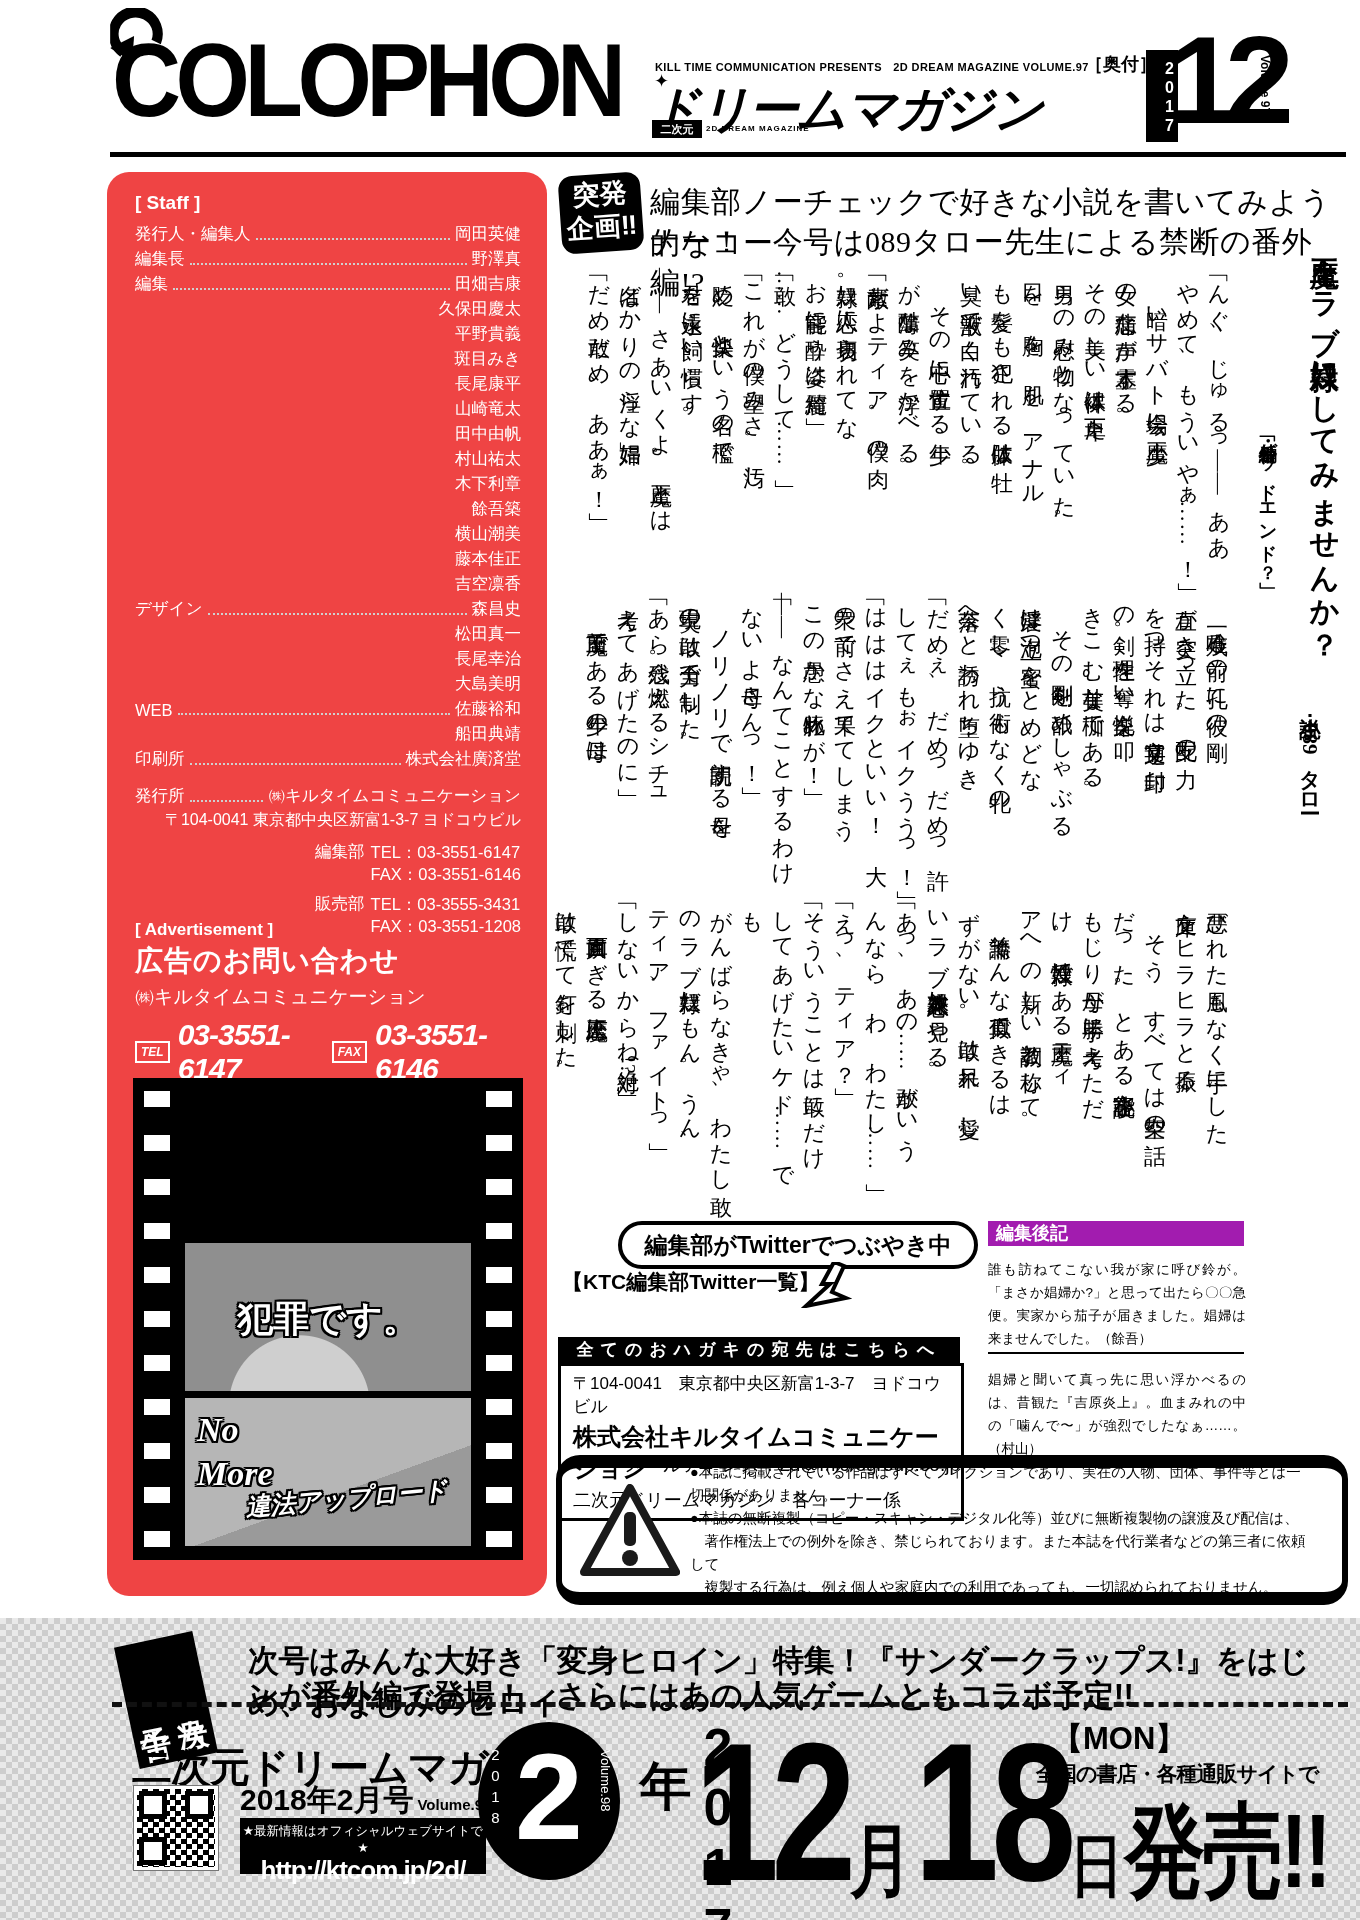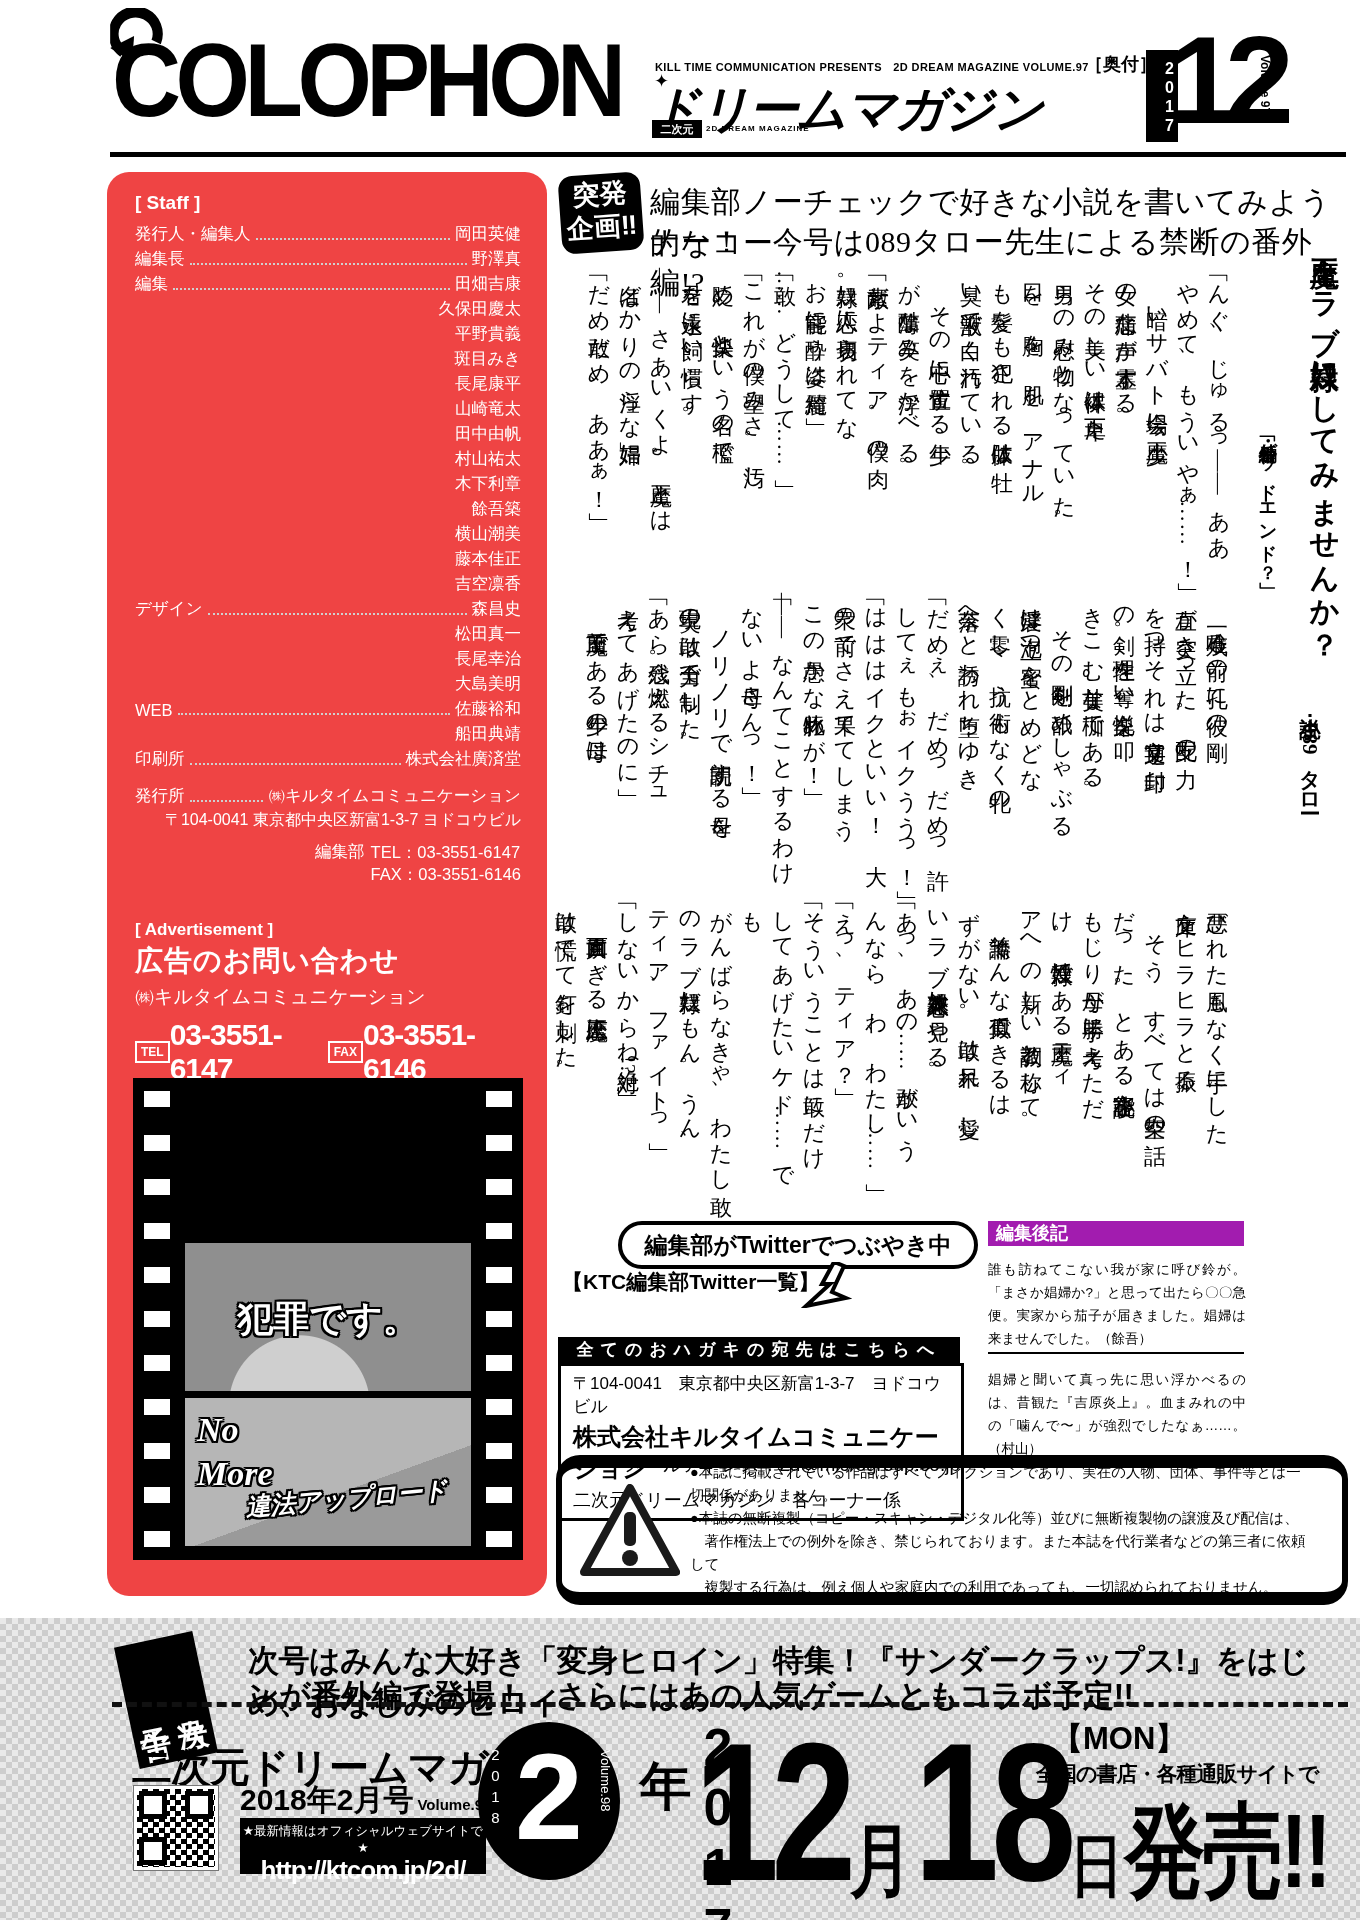--- a/index.html
+++ b/index.html
@@ -37,21 +37,21 @@
   .sname{white-space:nowrap;margin-left:auto;}
   .gap12{height:12px;}
   .addrline{text-align:right;font-size:16px;height:26px;line-height:26px;}
   .deptrow{display:flex;font-size:16.5px;margin-top:8px;}
   .deptname{margin-left:180px;}
   .deptnums{margin-left:auto;text-align:left;line-height:22px;}
   .adblock{left:28px;top:748px;width:386px;}
   .adlabel{font-size:17px;font-weight:bold;}
   .adtitle{font-size:28px;font-weight:900;margin-top:2px;letter-spacing:1px;}
   .adcompany{font-size:19px;margin-top:4px;}
-  .adnums{display:flex;align-items:center;margin-top:8px;}
+  .adnums{display:flex;align-items:center;margin-top:8px;gap:8px;font-style:italic;}
   .telfax{border:2px solid #fff;font-size:12px;font-weight:bold;padding:2px 4px;}
   .adnum{font-size:30px;font-weight:900;letter-spacing:-1px;}
   .adcontact{text-align:right;font-size:15px;margin-top:4px;}
   .adcopy{text-align:center;font-size:13.5px;margin-top:14px;color:#eee;}
 
   
   .strip{left:26px;top:906px;width:390px;height:482px;background:#000;}
   .sprk{position:absolute;top:0;width:26px;height:482px;
         background:repeating-linear-gradient(180deg,#000 0 13px,#fff 13px 29px,#000 29px 44px);}
   .sprk.l{left:11px;} .sprk.r{right:11px;}
@@ -249,20 +249,24 @@
       <div class="gap12"></div>
       <div class="srow">
           <span class="slabel">発行所</span>
           <span class="lead"></span>
           <span class="sname">㈱キルタイムコミュニケーション</span>
         </div>
       <div class="addrline">〒104-0041 東京都中央区新富1-3-7 ヨドコウビル</div>
       <div class="deptrow">
         <span class="deptname">編集部</span>
         <span class="deptnums"><span>TEL：03-3551-6147</span><br><span>FAX：03-3551-6146</span></span>
+      </div>
+      <div class="deptrow">
+        <span class="deptname">販売部</span>
+        <span class="deptnums"><span>TEL：03-3555-3431</span><br><span>FAX：03-3551-1208</span></span>
       </div>
     </div>
 
     <div class="abs adblock">
       <div class="adlabel">[ Advertisement ]</div>
       <div class="adtitle">広告のお問い合わせ</div>
       <div class="adcompany">㈱キルタイムコミュニケーション</div>
       <div class="adnums">
         <span class="telfax">TEL</span>
         <span class="adnum">03-3551-6147</span>

